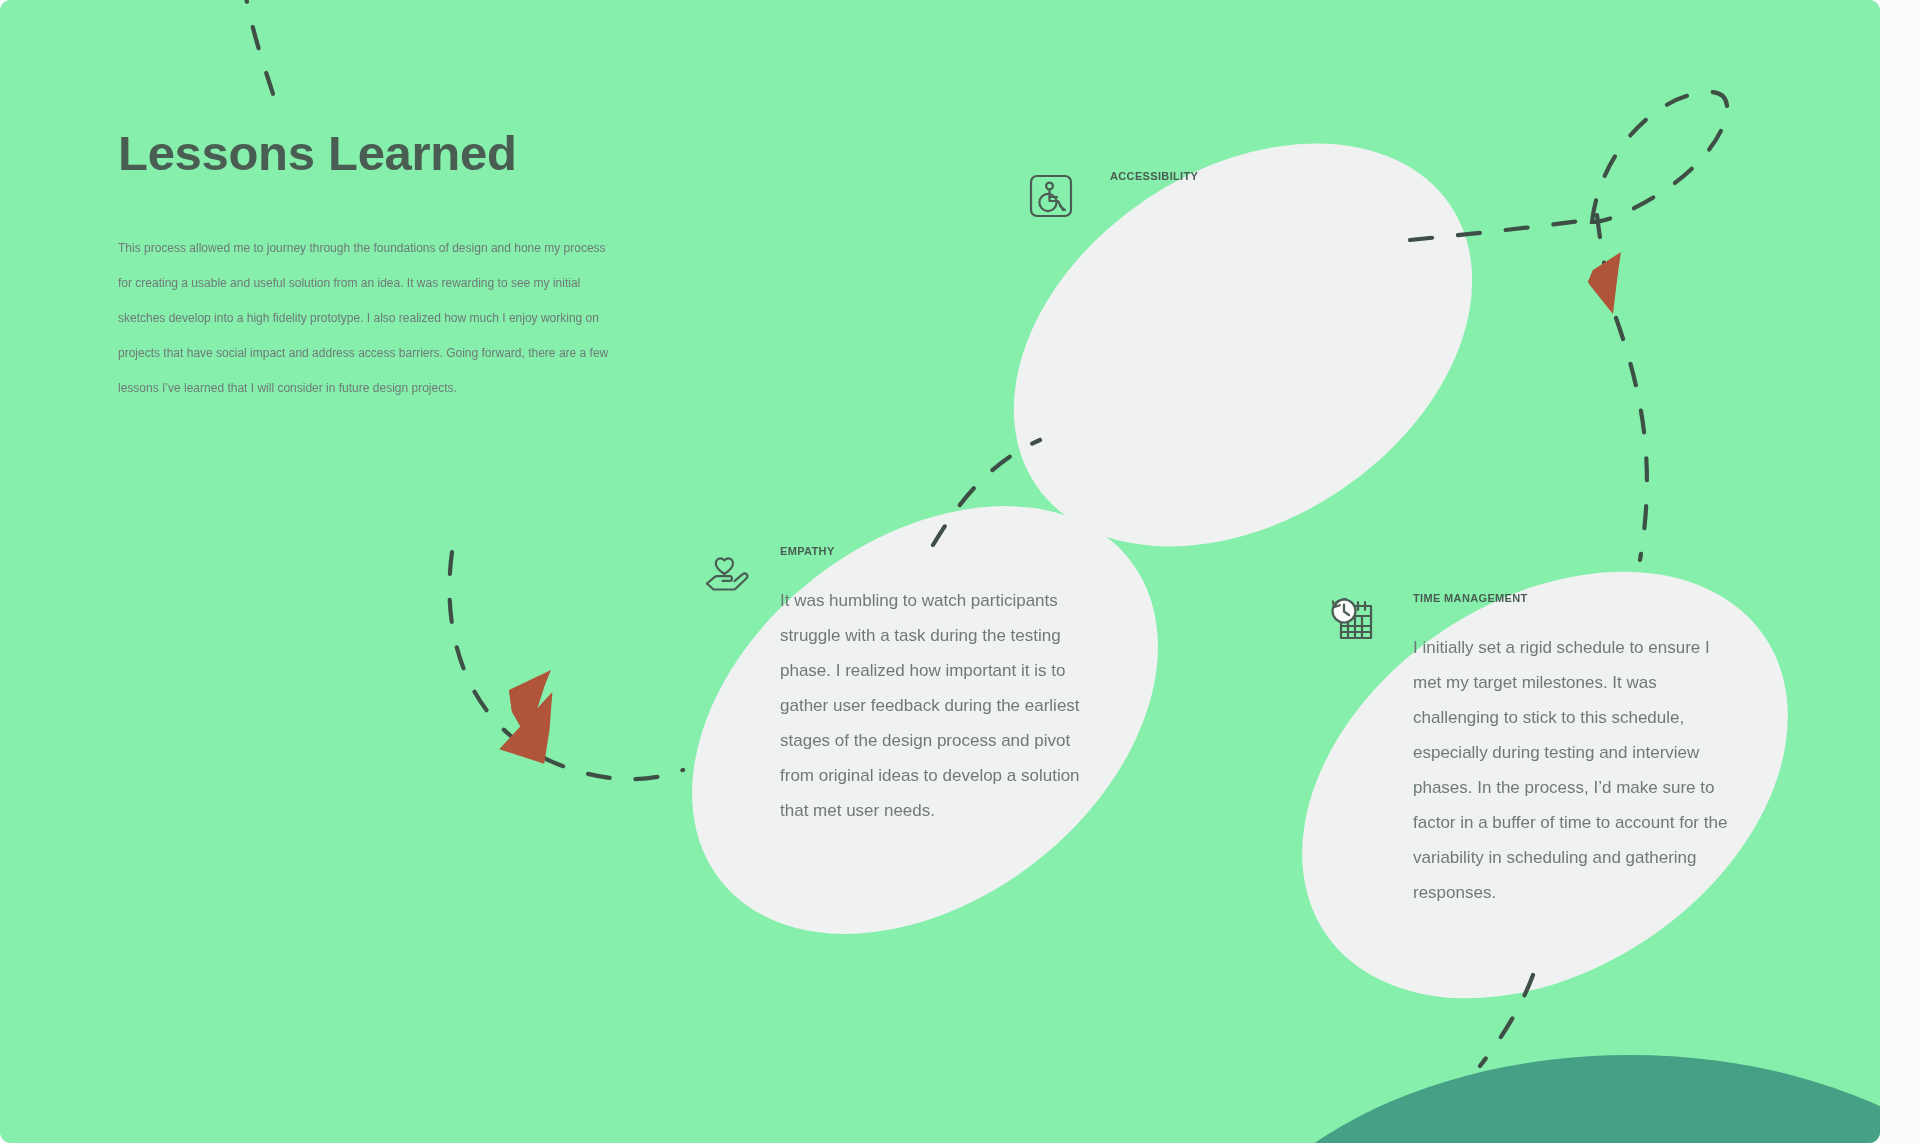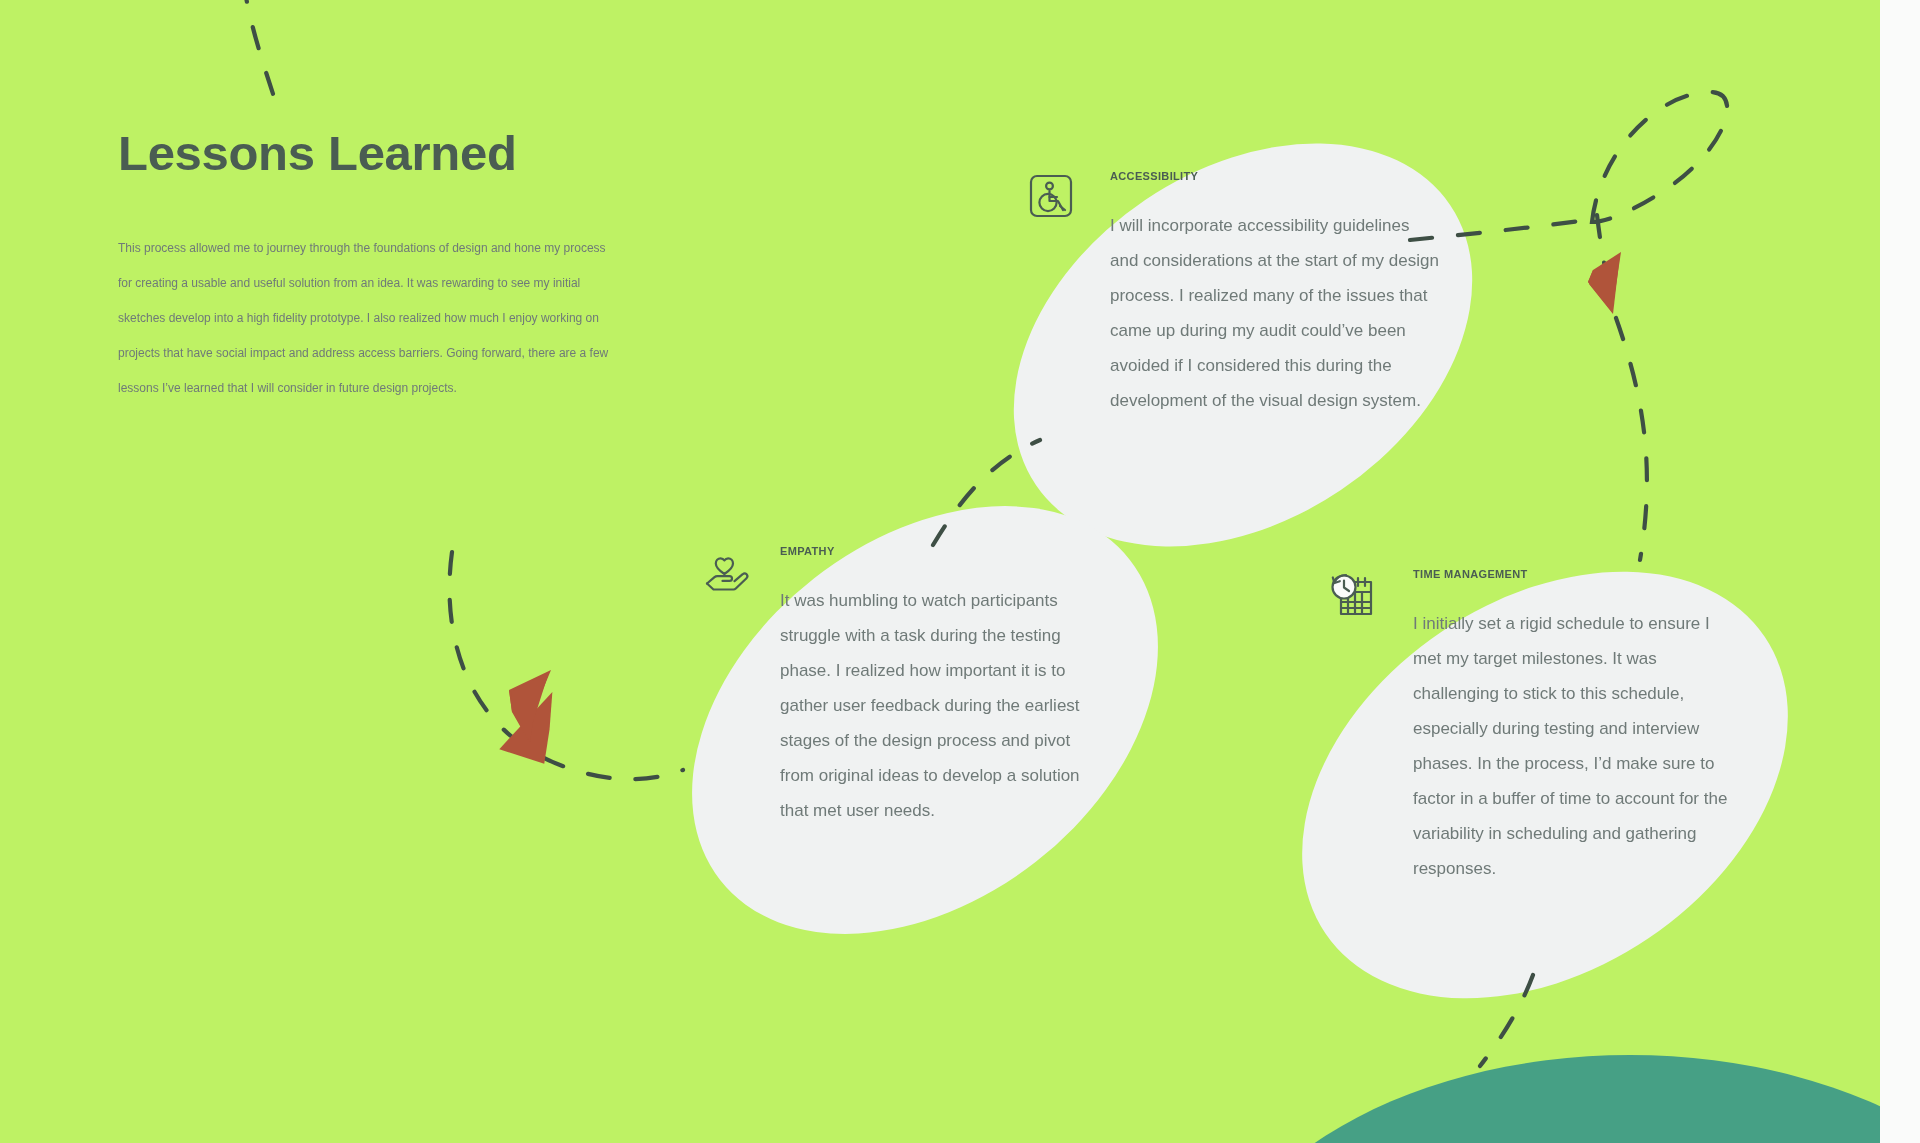--- a/index.html
+++ b/index.html
@@ -2,21 +2,21 @@
 <html><head>
 <meta charset="utf-8">
 <style>
   * { margin:0; padding:0; box-sizing:border-box; }
   html, body {
     width:1920px; height:1143px;
     background:#fafbfa;
     font-family:"Liberation Sans", sans-serif;
     overflow:hidden;
   }
-  #stage { position:relative; width:1880px; height:1143px; overflow:hidden; background:#bef264; }
+  #stage { position:relative; width:1880px; height:1143px; overflow:hidden; background:#86efac;border-radius:11px; }
 
   
   .layer { position:absolute; left:0; top:0; width:1920px; height:1143px; }
   .blob-layer { z-index:1; }
   .path-layer { z-index:2; }
   .content-layer { z-index:3; }
 
   
   .intro { position:absolute; left:118px; top:125px; width:520px; }
   .intro h1 {
@@ -58,21 +58,21 @@
     color:#6f7a78;
     font-weight:400;
   }
 
   #card-accessibility { left:1022px; top:170px; width:360px; }
   #card-accessibility p { width:330px; }
 
   #card-empathy { left:700px; top:545px; width:330px; }
   #card-empathy p { width:312px; }
 
-  #card-time { left:1325px; top:568px; width:400px; }
+  #card-time { left:1325px; top:592px; width:400px; }
   #card-time p { width:325px; }
 
   .card .body h3 { margin-left:0; }
   #card-empathy .body { margin-left:22px; }
   #card-time .body { margin-left:30px; }
   #card-accessibility .body { margin-left:30px; }
 </style>
 </head>
 <body>
 
@@ -137,21 +137,20 @@
           <rect x="4" y="4" width="40" height="40" rx="6"></rect>
           <circle cx="22.5" cy="14" r="3.4"></circle>
           <circle cx="21" cy="30.5" r="8.6"></circle>
           <path d="M22.5 19 L22.5 25 L30 25" stroke-linecap="round" stroke-linejoin="round"></path>
           <path d="M22.5 25 L22.5 29 L31 29 L36 38" stroke-linecap="round" stroke-linejoin="round"></path>
           <path d="M33 34 L38 38" stroke-linecap="round"></path>
         </svg>
       </div>
       <div class="body">
         <h3>ACCESSIBILITY</h3>
-        <p>I will incorporate accessibility guidelines and considerations at the start of my design process.  I realized many of the issues that came up during my audit could’ve been avoided if I considered this during the development of the visual design system.</p>
       </div>
     </div>
 
     <div class="card" id="card-empathy">
       <div class="icon-wrap">
         <svg width="52" height="50" viewBox="0 0 52 50" fill="none" stroke="#4a5d52" stroke-width="2.2" stroke-linejoin="round" stroke-linecap="round">
           <path d="M30 16.5 C30 13.5 27.8 11.3 25.2 11.3 C23.5 11.3 22.2 12.2 21.4 13.4 C20.6 12.2 19.3 11.3 17.6 11.3 C15 11.3 12.8 13.5 12.8 16.5 C12.8 21.3 21.4 27 21.4 27 C21.4 27 30 21.3 30 16.5 Z"></path>
           <path d="M4 36.5 L11.5 30.2 C12.3 29.5 13.3 29.1 14.3 29.1 L26.5 29.1 C27.9 29.1 29 30.2 29 31.5 C29 32.8 27.9 33.9 26.5 33.9 L19.5 33.9"></path>
           <path d="M4 36.5 L10.5 42.5 L15.5 42.5 L30.5 42.5 C31.4 42.5 32.2 42.1 32.8 41.5 L43.5 31.2 C44.6 30.1 44.6 28.4 43.6 27.3 C42.5 26.2 40.8 26.2 39.7 27.2 L31.5 34.2"></path>
         </svg>

